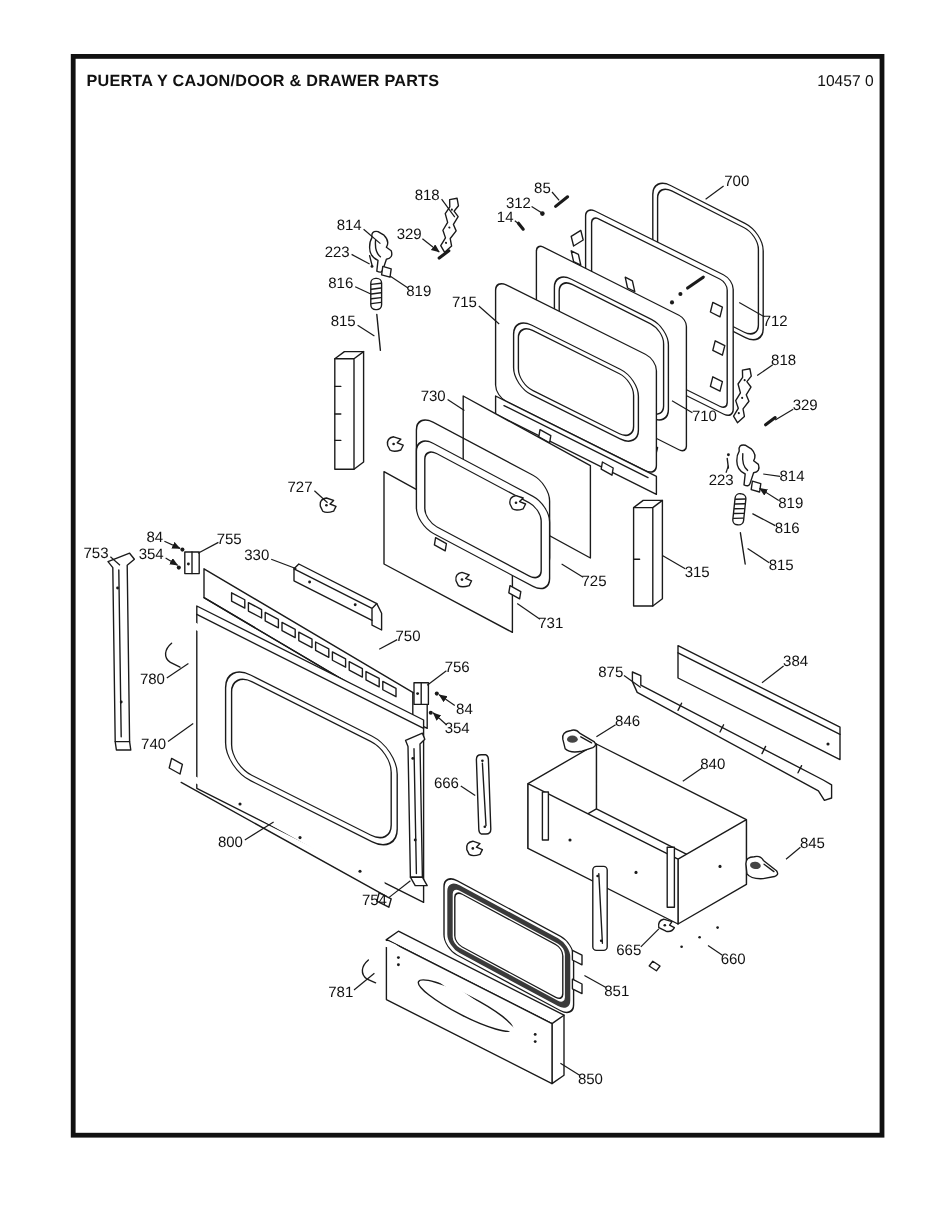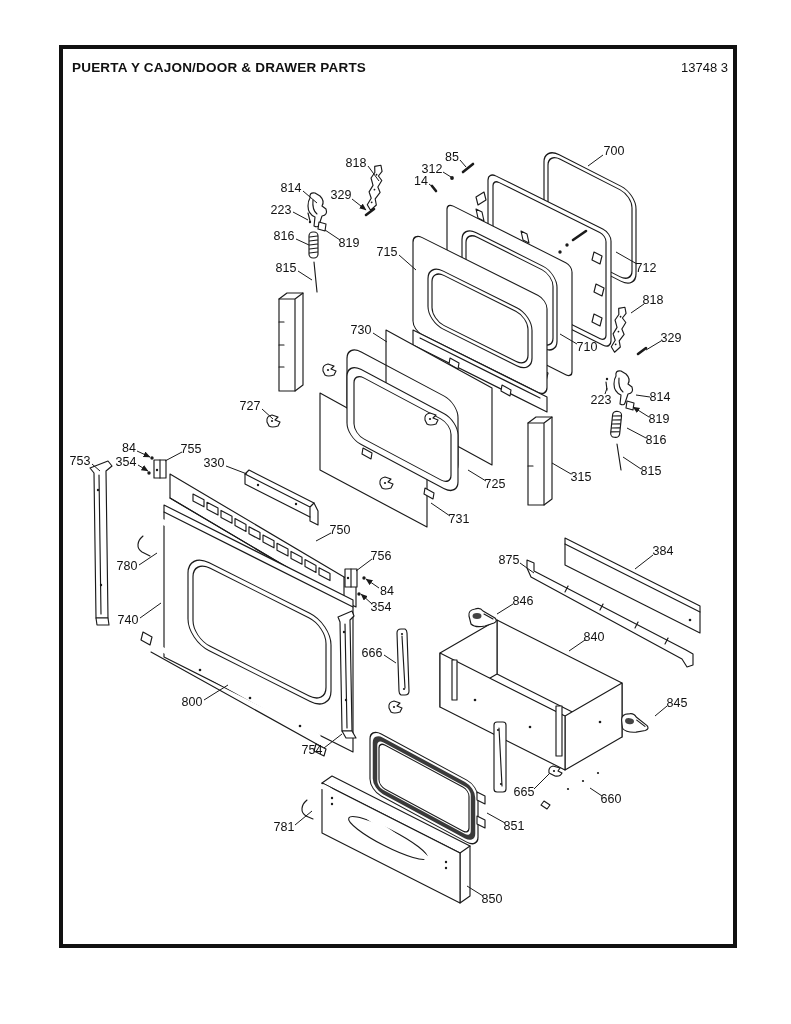--- a/index.html
+++ b/index.html
@@ -18,21 +18,21 @@
   .dot{fill:#1a1a1a;stroke:none;}
   .lead{stroke:#1a1a1a;stroke-width:1;fill:none;}
   .plabel{font-size:12.5px;fill:#111;}
 </style>
 </head>
 <body>
 
 <div class="page">
   <div class="frame"></div>
   <div class="hdr-title">PUERTA Y CAJON/DOOR &amp; DRAWER PARTS</div>
-  <div class="hdr-num">13748 3</div>
+  <div class="hdr-num">10457 0</div>
 
   <svg class="diag" id="diagram" viewBox="0 0 791 1024">
     <defs>
       <marker id="ah" markerWidth="9" markerHeight="8" refX="6.5" refY="3" orient="auto">
         <path d="M0,0 L7,3 L0,6 Z" fill="#1a1a1a"></path>
       </marker>
       <pattern id="hatch" width="3" height="3" patternUnits="userSpaceOnUse" patternTransform="rotate(45)">
         <line x1="0" y1="0" x2="0" y2="3" stroke="#1a1a1a" stroke-width="1"></line>
       </pattern>
       <g id="clipg">

